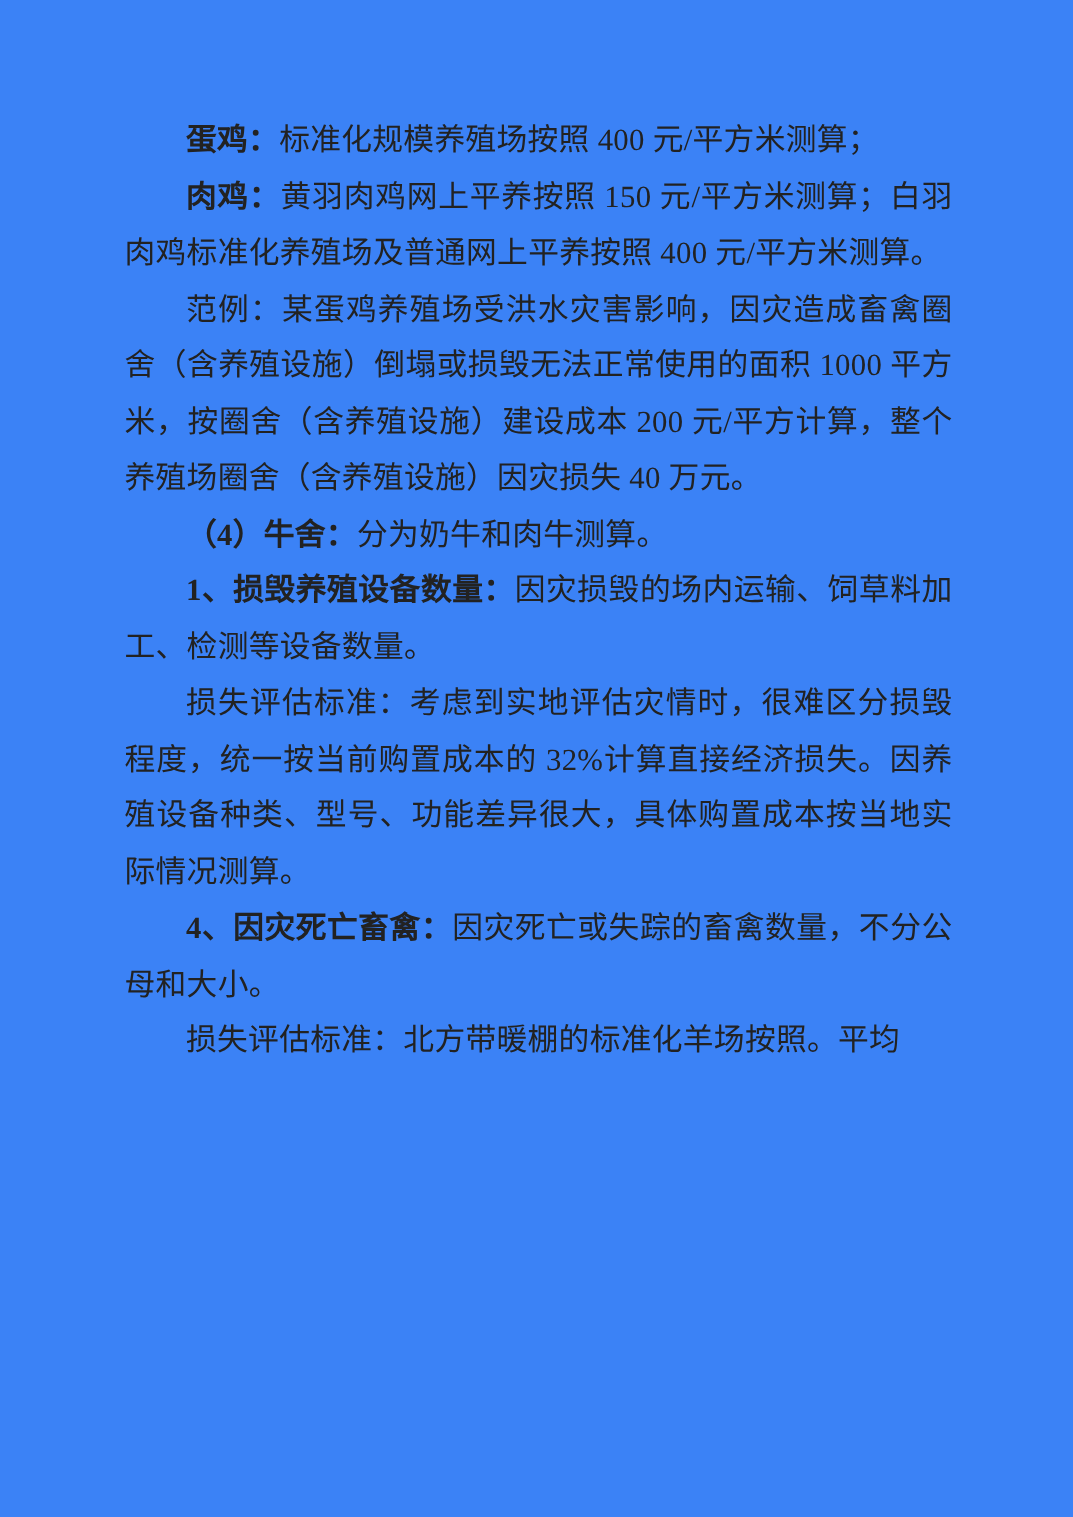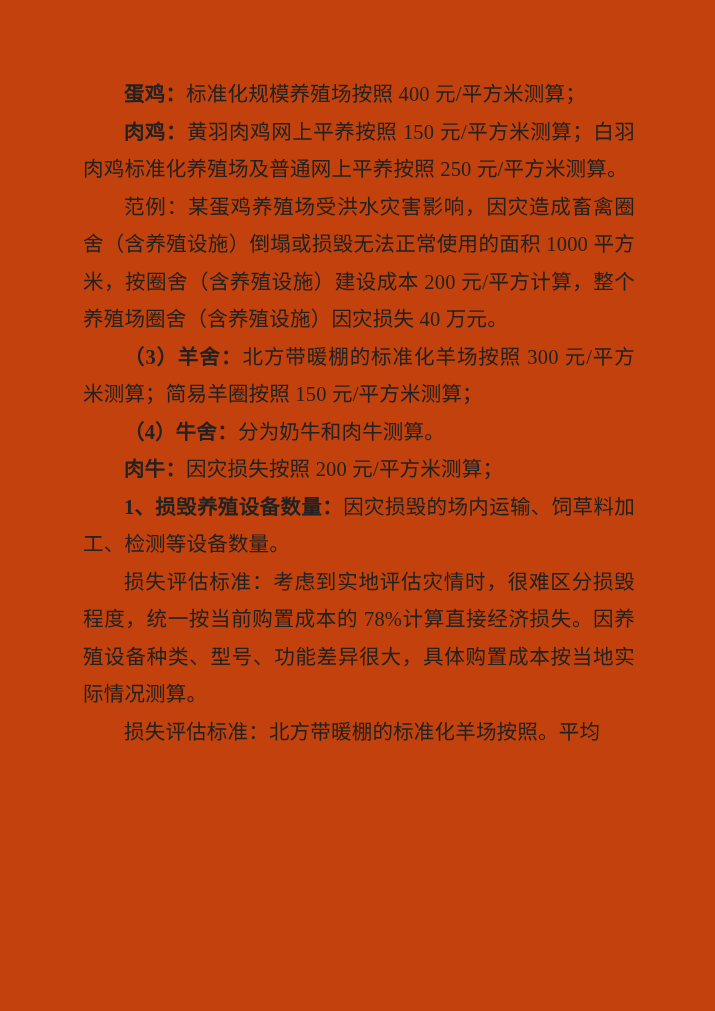--- a/index.html
+++ b/index.html
@@ -5,21 +5,21 @@
   html, body {
     margin: 0;
     padding: 0;
     background: #e8e8e8;
   }
   .page {
     position: relative;
     width: 715px;
     height: 1011px;
     margin: 0 auto;
-    background: #c2410c;
+    background: #3b82f6;
     overflow: hidden;
     font-family: "Liberation Serif", "DejaVu Serif", serif;
   }
   .doc-body {
     position: absolute;
     left: 83px;
     top: 76px;
     width: 552px;
     font-size: 20.5px;
     line-height: 37.5px;
@@ -40,32 +40,31 @@
   }
 </style>
 </head>
 <body>
 
 <div class="page">
   <div class="doc-body">
 
     <p class="para"><span class="lead">蛋鸡：</span><span class="body-text">标准化规模养殖场按照 400 元/平方米测算；</span></p>
 
-    <p class="para"><span class="lead">肉鸡：</span><span class="body-text">黄羽肉鸡网上平养按照 150 元/平方米测算；白羽肉鸡标准化养殖场及普通网上平养按照 250 元/平方米测算。</span></p>
+    <p class="para"><span class="lead">肉鸡：</span><span class="body-text">黄羽肉鸡网上平养按照 150 元/平方米测算；白羽肉鸡标准化养殖场及普通网上平养按照 400 元/平方米测算。</span></p>
 
     <p class="para"><span class="lead"></span><span class="body-text">范例：某蛋鸡养殖场受洪水灾害影响，因灾造成畜禽圈舍（含养殖设施）倒塌或损毁无法正常使用的面积 1000 平方米，按圈舍（含养殖设施）建设成本 200 元/平方计算，整个养殖场圈舍（含养殖设施）因灾损失 40 万元。</span></p>
 
-    <p class="para"><span class="lead">（3）羊舍：</span><span class="body-text">北方带暖棚的标准化羊场按照 300 元/平方米测算；简易羊圈按照 150 元/平方米测算；</span></p>
 
     <p class="para"><span class="lead">（4）牛舍：</span><span class="body-text">分为奶牛和肉牛测算。</span></p>
 
-    <p class="para"><span class="lead">肉牛：</span><span class="body-text">因灾损失按照 200 元/平方米测算；</span></p>
 
 
     <p class="para"><span class="lead">1、损毁养殖设备数量：</span><span class="body-text">因灾损毁的场内运输、饲草料加工、检测等设备数量。</span></p>
 
-    <p class="para"><span class="lead"></span><span class="body-text">损失评估标准：考虑到实地评估灾情时，很难区分损毁程度，统一按当前购置成本的 78%计算直接经济损失。因养殖设备种类、型号、功能差异很大，具体购置成本按当地实际情况测算。</span></p>
+    <p class="para"><span class="lead"></span><span class="body-text">损失评估标准：考虑到实地评估灾情时，很难区分损毁程度，统一按当前购置成本的 32%计算直接经济损失。因养殖设备种类、型号、功能差异很大，具体购置成本按当地实际情况测算。</span></p>
 
+    <p class="para"><span class="lead">4、因灾死亡畜禽：</span><span class="body-text">因灾死亡或失踪的畜禽数量，不分公母和大小。</span></p>
 
     <p class="para"><span class="lead"></span><span class="body-text">损失评估标准：北方带暖棚的标准化羊场按照。平均</span></p>
 
   </div>
 </div>
 
 </body></html>

